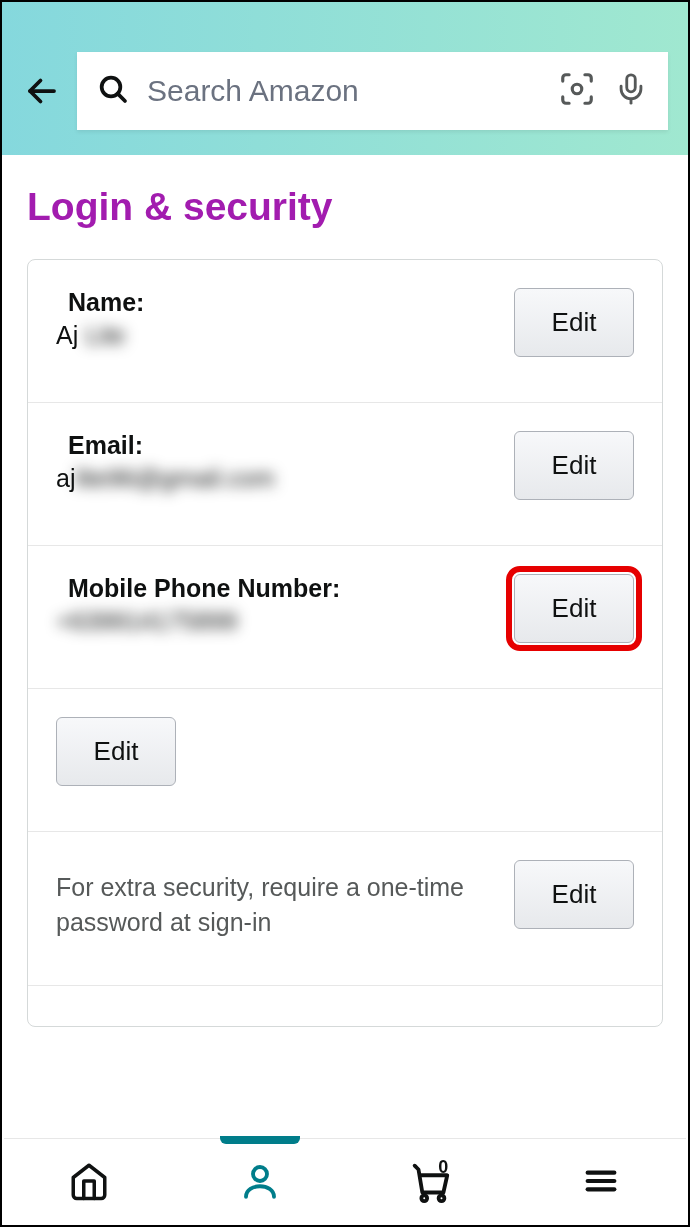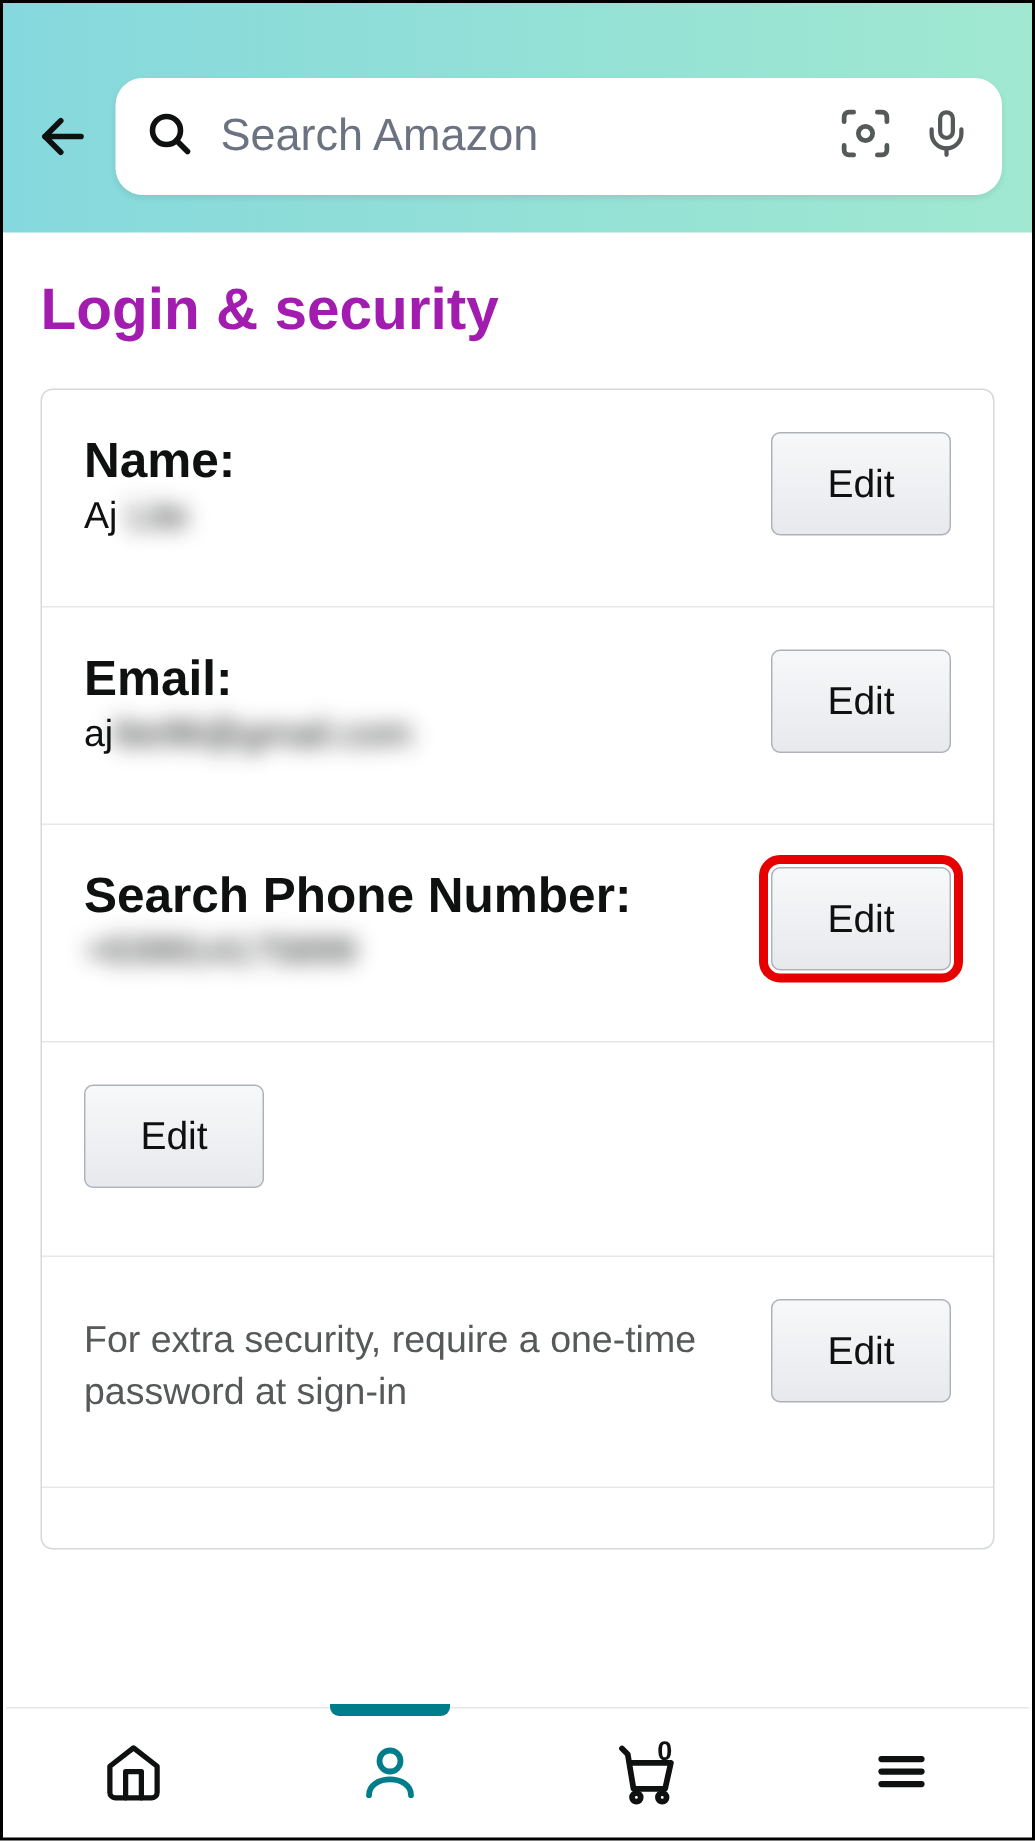--- a/index.html
+++ b/index.html
@@ -26,21 +26,21 @@
       width: 40px;
       height: 40px;
       display: flex;
       align-items: center;
       justify-content: center;
       cursor: pointer;
     }
     .search-bar {
       flex: 1;
       background: #fff;
-      border-radius: 18px;
+      border-radius: 0;
       height: 78px;
       display: flex;
       align-items: center;
       padding: 0 20px;
       box-shadow: 0 2px 4px rgba(0,0,0,0.08);
     }
     .search-icon-wrap {
       margin-right: 18px;
     }
     .search-input {
@@ -80,24 +80,25 @@
       border-bottom: 1px solid #e7e7e7;
     }
     .setting-row:last-child {
       border-bottom: none;
     }
     .setting-info {
       flex: 1;
       padding-right: 20px;
     }
     .setting-label {
-      font-size: 33px;
+      font-size: 25px;
       font-weight: 700;
       color: #0f1111;
       margin-bottom: 4px;
+      margin-left: 12px;
     }
     .setting-value {
       font-size: 25px;
       color: #0f1111;
       font-weight: 400;
     }
     .setting-desc {
       font-size: 25px;
       color: #565959;
       margin-top: 10px;
@@ -217,21 +218,21 @@
         <div class="setting-label">Email:</div>
         <div class="setting-value">
           <span>aj</span><span class="blurred">lite96@gmail.com</span>
         </div>
       </div>
       <button class="edit-btn">Edit</button>
     </div>
 
     <div class="setting-row">
       <div class="setting-info">
-        <div class="setting-label">Search Phone Number:</div>
+        <div class="setting-label">Mobile Phone Number:</div>
         <div class="setting-value">
           <span class="blurred">+639914175899</span>
         </div>
       </div>
       <button class="edit-btn highlighted-btn">Edit</button>
     </div>
 
     <div class="setting-row">
       <button class="edit-btn">Edit</button>
     </div>

